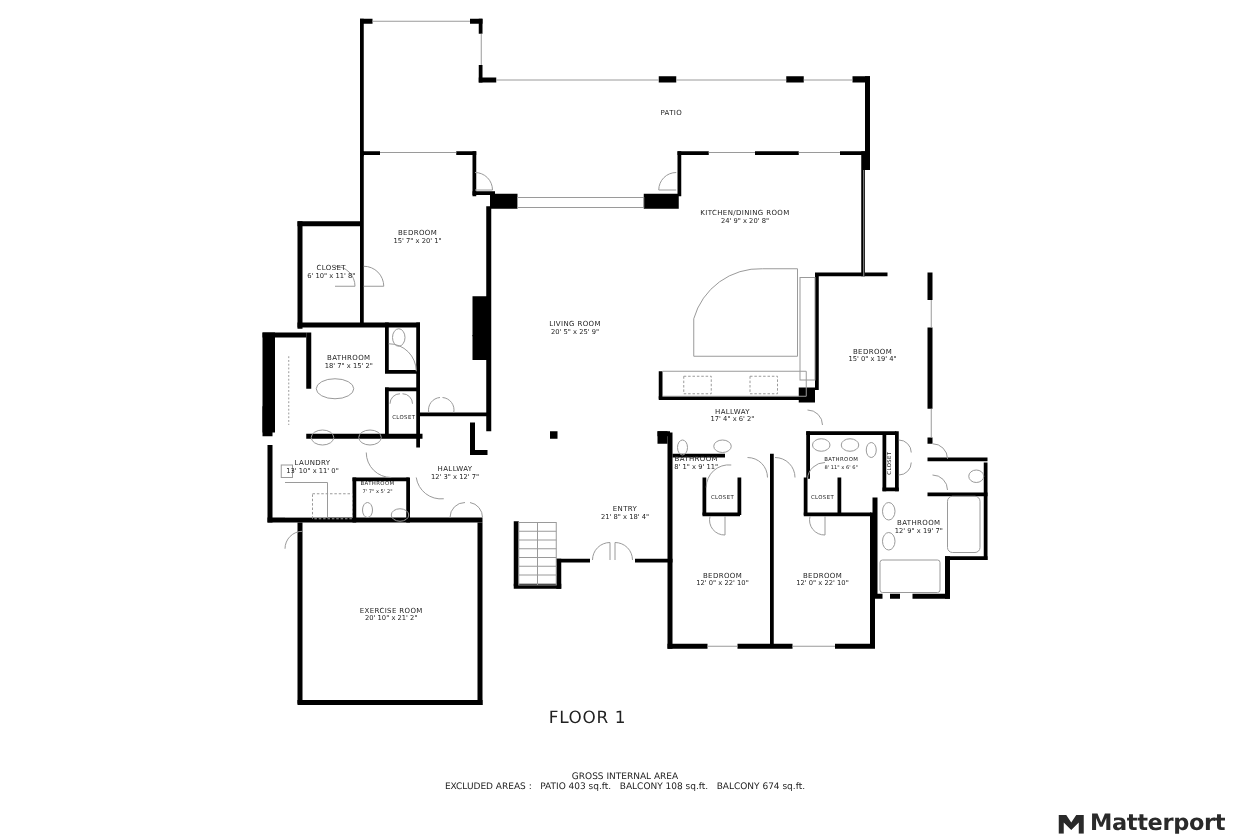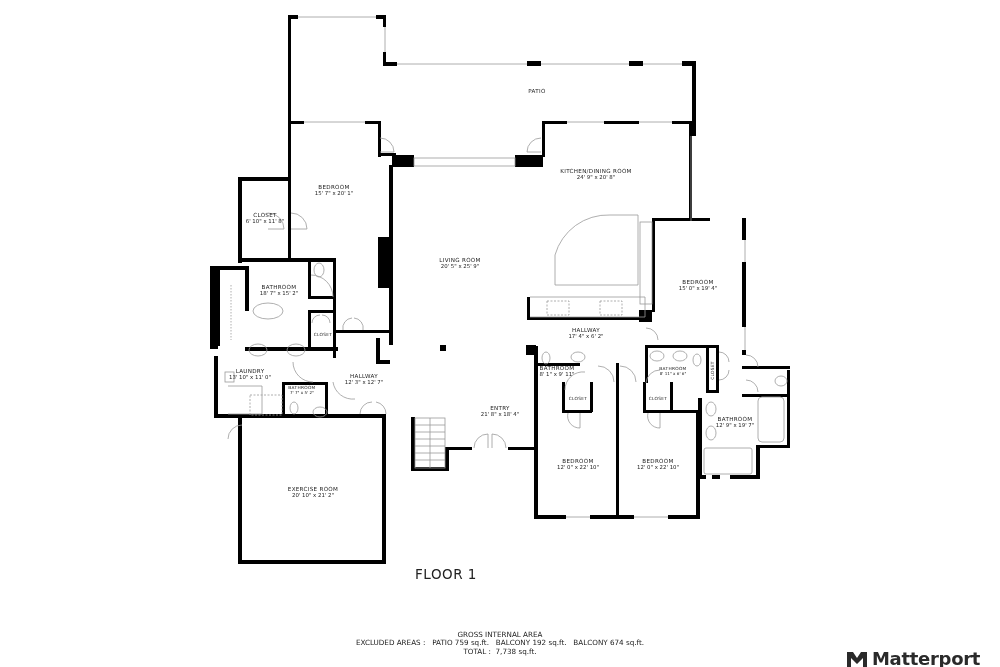--- a/index.html
+++ b/index.html
@@ -4,22 +4,22 @@
 <style>
   html, body { margin:0; padding:0; background:#ffffff; }
   body { width:1000px; height:667px; position:relative; overflow:hidden; font-family:"DejaVu Sans", sans-serif; color:#222; }
   #plan { position:absolute; left:0; top:0; width:1000px; height:667px; }
   .lbl { position:absolute; text-align:center; transform:translateX(-50%); line-height:1.15; white-space:nowrap; }
   .lbl .nm { font-size:5.6px; letter-spacing:0.3px; display:block; }
   .lbl .dm { font-size:5.4px; display:block; }
   .sm .nm { font-size:4.3px; }
   .sm .dm { font-size:4.1px; }
   .vert { transform:translateX(-50%) rotate(-90deg); }
-  .floor-title { position:absolute; left:0; width:892px; top:566px; text-align:center; font-size:13.5px; letter-spacing:0.5px; color:#222; }
-  .area { position:absolute; left:0; width:1000px; top:631px; text-align:center; font-size:7.2px; line-height:8.4px; color:#222; }
+  .floor-title { position:absolute; left:0; width:892px; top:566px; text-align:center; font-size:13.5px; letter-spacing:0.5px; color:#222;padding-left:24px; }
+  .area { position:absolute; left:0; width:1000px; top:617px; text-align:center; font-size:7.2px; line-height:8.4px; color:#222; }
   .logo { position:absolute; left:846px; top:648px; display:flex; align-items:center; gap:6px; }
   .logo-text { font-family:"DejaVu Sans", sans-serif; font-weight:bold; font-size:18px; color:#2a2a2a; letter-spacing:-0.3px; }
 </style>
 </head>
 <body>
 
 <svg id="plan" viewBox="0 0 1000 667" xmlns="http://www.w3.org/2000/svg">
   <g fill="#000">
 
     <rect x="288" y="15" width="10" height="4"></rect>
@@ -289,20 +289,19 @@
     <div class="lbl" style="left: 313px; top: 486px;">
       <span class="nm">EXERCISE ROOM</span>
       <span class="dm">20' 10" x 21' 2"</span>
     </div>
   </div>
 
 <div class="floor-title">FLOOR 1</div>
 
 <div class="area">
   <div>GROSS INTERNAL AREA</div>
-  <div style="white-space:pre">EXCLUDED AREAS :   PATIO 759 sq.ft.   BALCONY 192 sq.ft.   BALCONY 674 sq.ft.</div>
-  <div style="white-space:pre">TOTAL :  7,738 sq.ft.</div>
+  <div style="white-space:pre">EXCLUDED AREAS :   PATIO 403 sq.ft.   BALCONY 108 sq.ft.   BALCONY 674 sq.ft.</div>
 </div>
 
 <div class="logo">
   <span style="width:20px;display:inline-block"></span>
   <span class="logo-text">Matterport</span>
 </div>
 
 </body></html>

